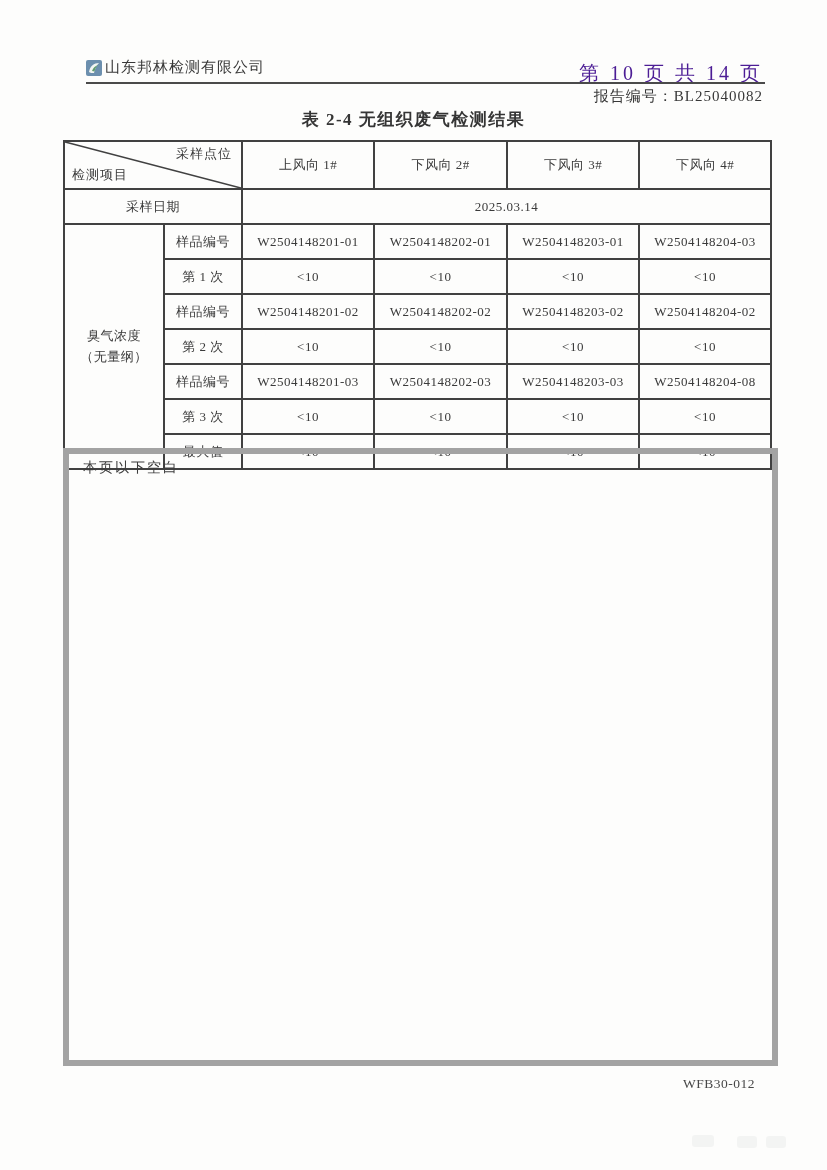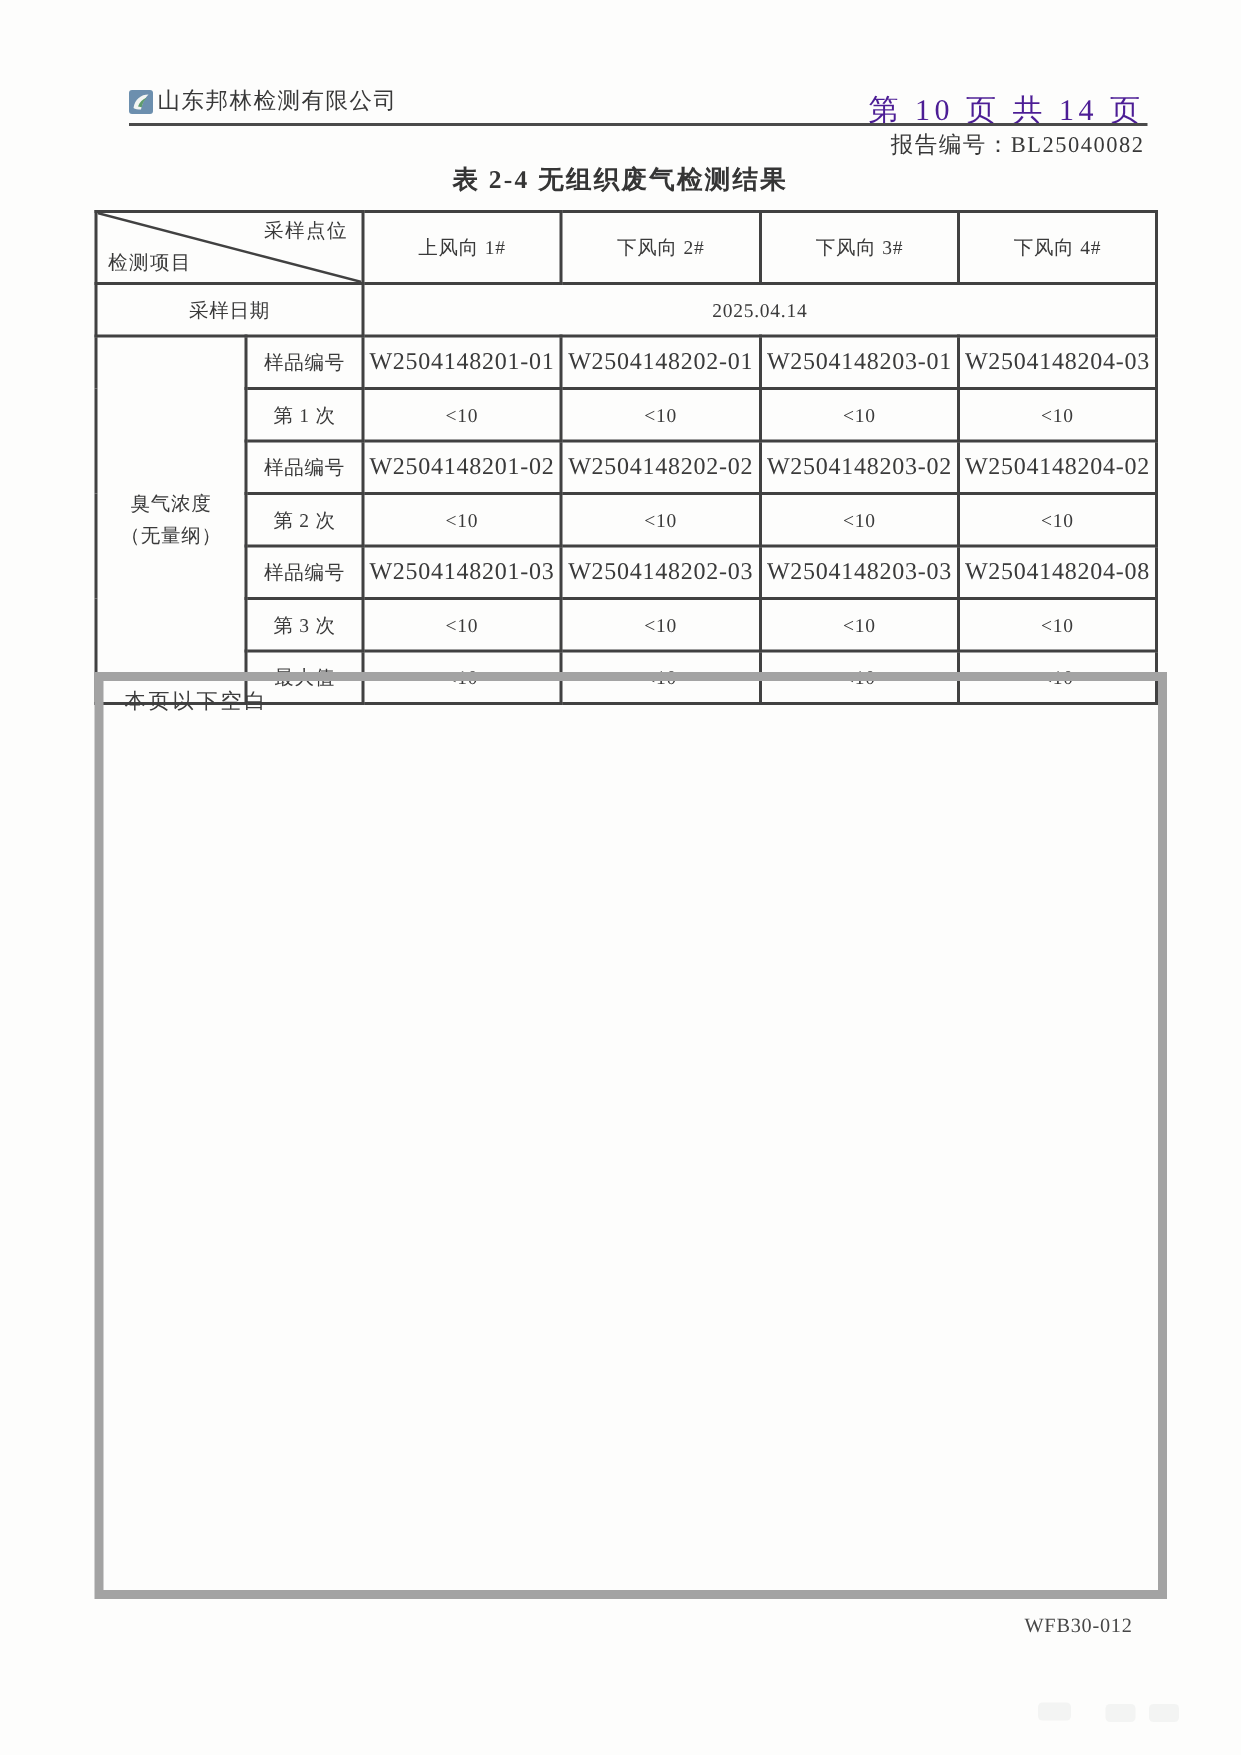--- a/index.html
+++ b/index.html
@@ -46,21 +46,21 @@
     text-align:center;vertical-align:middle;
     padding:0 2px;height:33px;
     letter-spacing:0.5px;
   }
   tr.head-row td{height:46px;}
   td.diag{position:relative;padding:0;}
   td.diag svg{position:absolute;left:0;top:0;width:100%;height:100%;}
   .diag-tr{position:absolute;top:3px;right:9px;font-size:13px;letter-spacing:1px;}
   .diag-bl{position:absolute;bottom:4px;left:7px;font-size:13px;letter-spacing:1px;}
   td.item-cell{letter-spacing:0;line-height:1.55;font-family:Liberation Serif, serif;}
-  td.sample-no{font-size:16px;letter-spacing:0.3px;}
+  td.sample-no{font-size:13px;letter-spacing:0.3px;}
   
   .blank-box{
     position:absolute;left:63px;top:448px;width:703px;height:606px;
     border:6px solid #a3a3a3;
   }
   .blank-note{
     position:absolute;left:14px;top:5px;
     font-size:14px;letter-spacing:2px;color:#3d3d3d;
   }
   
@@ -111,21 +111,21 @@
       <span class="diag-tr">采样点位</span>
       <span class="diag-bl">检测项目</span>
     </td>
     <td>上风向 1#</td>
     <td>下风向 2#</td>
     <td>下风向 3#</td>
     <td>下风向 4#</td>
   </tr>
   <tr>
     <td colspan="2">采样日期</td>
-    <td colspan="4">2025.04.14</td>
+    <td colspan="4">2025.03.14</td>
   </tr>
   <tr>
     <td rowspan="7" class="item-cell">
       <div>臭气浓度</div>
       <div>（无量纲）</div>
     </td>
     <td>样品编号</td>
     <td class="sample-no">W2504148201-01</td>
     <td class="sample-no">W2504148202-01</td>
     <td class="sample-no">W2504148203-01</td>

